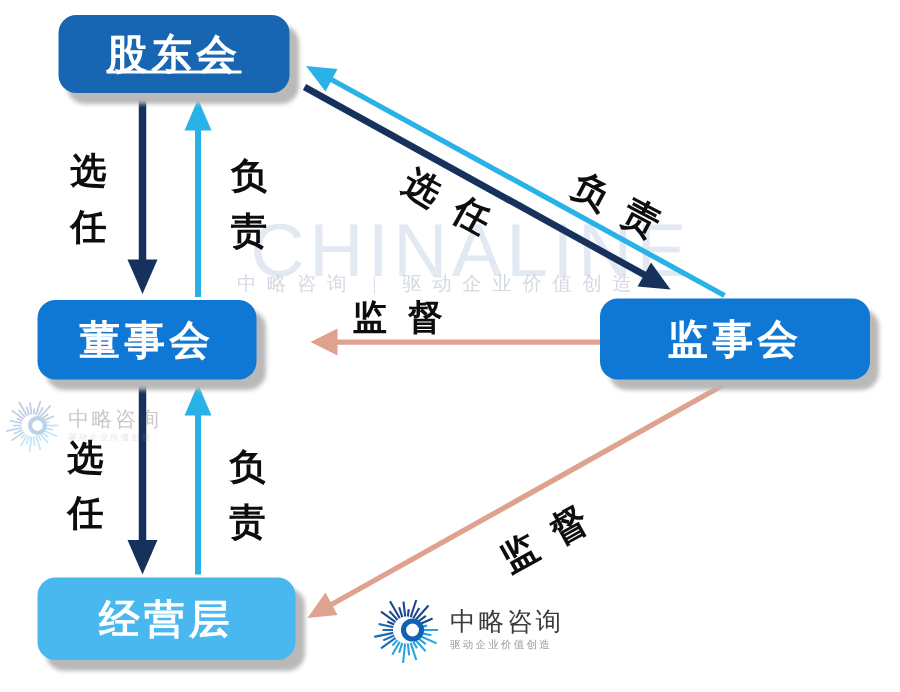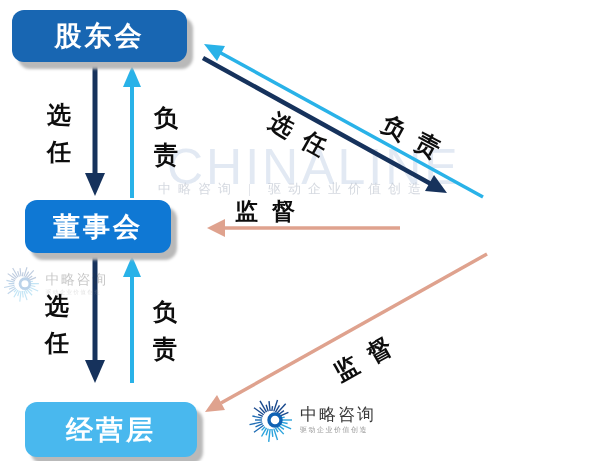--- a/index.html
+++ b/index.html
@@ -19,24 +19,24 @@
   }
   
   svg.arrows{position:absolute;left:0;top:0;}
   
   .node{
     position:absolute;border-radius:12px;
     display:flex;align-items:center;justify-content:center;
     color:#ffffff;font-size:27px;font-weight:bold;letter-spacing:3px;
     box-shadow:6px 7px 3px #b9b9b9;
   }
-  .node-shareholders{left:12px;top:10px;width:175px;height:52px;}
+  .node-shareholders{left:39px;top:10px;width:154px;height:52px;text-decoration:underline;}
   .node-board{left:25px;top:200px;width:146px;height:53px;}
   .node-supervisory{left:400px;top:199px;width:180px;height:54px;}
-  .node-management{left:25px;top:402px;width:172px;height:55px;}
+  .node-management{left:25px;top:385px;width:172px;height:55px;}
   
   .vlabel{
     position:absolute;width:28px;font-size:24px;line-height:37px;font-weight:600;
     color:#0d0d0d;word-break:break-all;text-align:center;
   }
   .vl-appoint-top{left:45px;top:96px;}
   .vl-report-top{left:152px;top:99px;}
   .vl-appoint-mid{left:43px;top:287px;}
   .vl-report-mid{left:151px;top:293px;}
   .hlabel{
@@ -105,20 +105,21 @@
     </g>
 
     <g>
       <line x1="487" y1="254" x2="221" y2="403" stroke="#dfa28e" stroke-width="3.5"></line>
       <polygon points="205,412 217,395 225,410" fill="#dfa28e"></polygon>
     </g>
   </svg>
 
   <div class="node node-shareholders" style="background:#1866b2">股东会</div>
   <div class="node node-board" style="background:#0f78d4">董事会</div>
+  <div class="node node-supervisory" style="background:#0f78d4">监事会</div>
   <div class="node node-management" style="background:#49b8ee">经营层</div>
 
   <div class="vlabel vl-appoint-top">选任</div>
   <div class="vlabel vl-report-top">负责</div>
   <div class="dlabel dl-appoint">选任</div>
   <div class="dlabel dl-report">负责</div>
   <div class="hlabel hl-supervise">监督</div>
   <div class="vlabel vl-appoint-mid">选任</div>
   <div class="vlabel vl-report-mid">负责</div>
   <div class="dlabel dl-supervise">监督</div>

